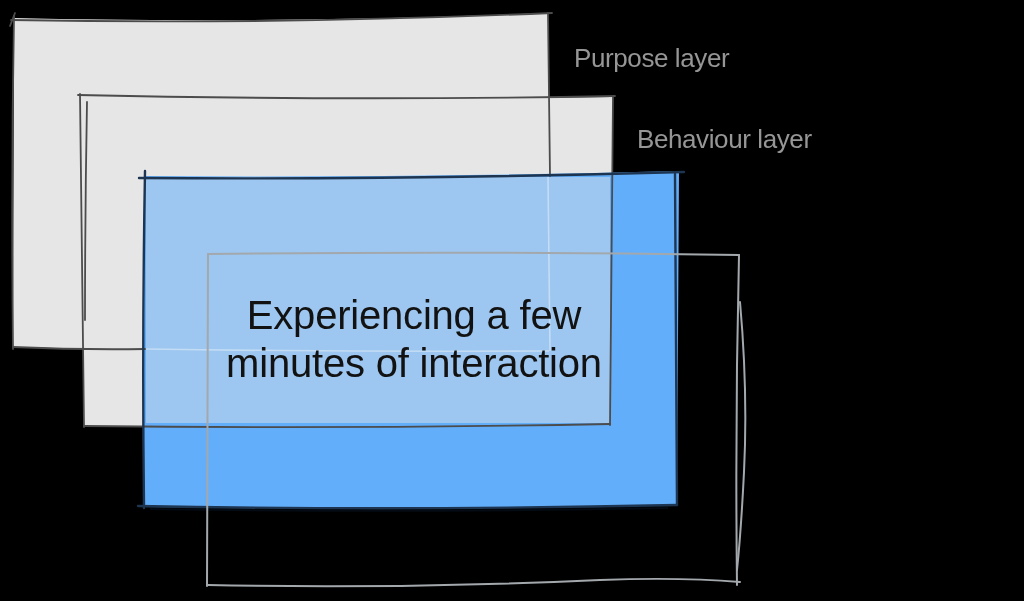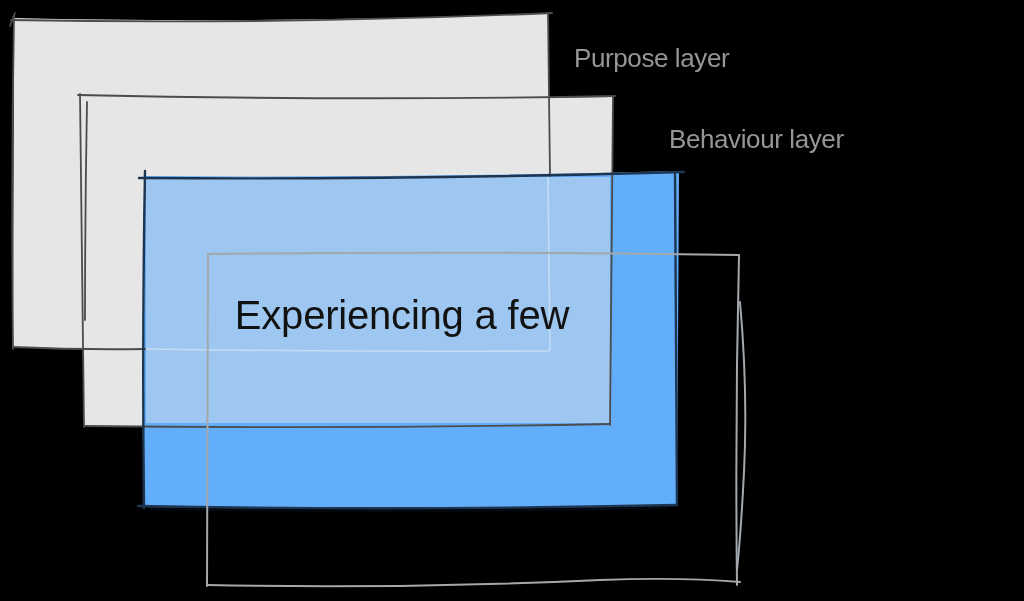--- a/index.html
+++ b/index.html
@@ -24,25 +24,25 @@
   .layer-label {
     position: absolute;
     color: var(--c-label-text, #969696);
     font-size: 26px;
     line-height: 26px;
     letter-spacing: -0.4px;
     white-space: nowrap;
     font-weight: 400;
   }
   .label-purpose   { left: 574px; top: 45px; }
-  .label-behaviour { left: 669px; top: 126px; }
+  .label-behaviour { left: 637px; top: 126px; }
   .label-glance    { left: 764px; top: 287px; }
   .card-text {
     position: absolute;
-    left: 140px;
+    left: 152px;
     top: 291px;
     width: 524px;
     text-align: center;
     color: var(--c-card-text, #121212);
     font-size: 40px;
     line-height: 48px;
     letter-spacing: -0.2px;
     font-weight: 400;
   }
 </style>
@@ -97,15 +97,16 @@
     </g>
   </svg>
 
   <div class="layer-label label-purpose">Purpose layer</div>
 
   <div class="layer-label label-behaviour">Behaviour layer</div>
 
 
   <div class="card-text">
     <div>Experiencing a few</div>
+    <div>minutes of interaction</div>
   </div>
 
 </div>
 
 </body></html>

